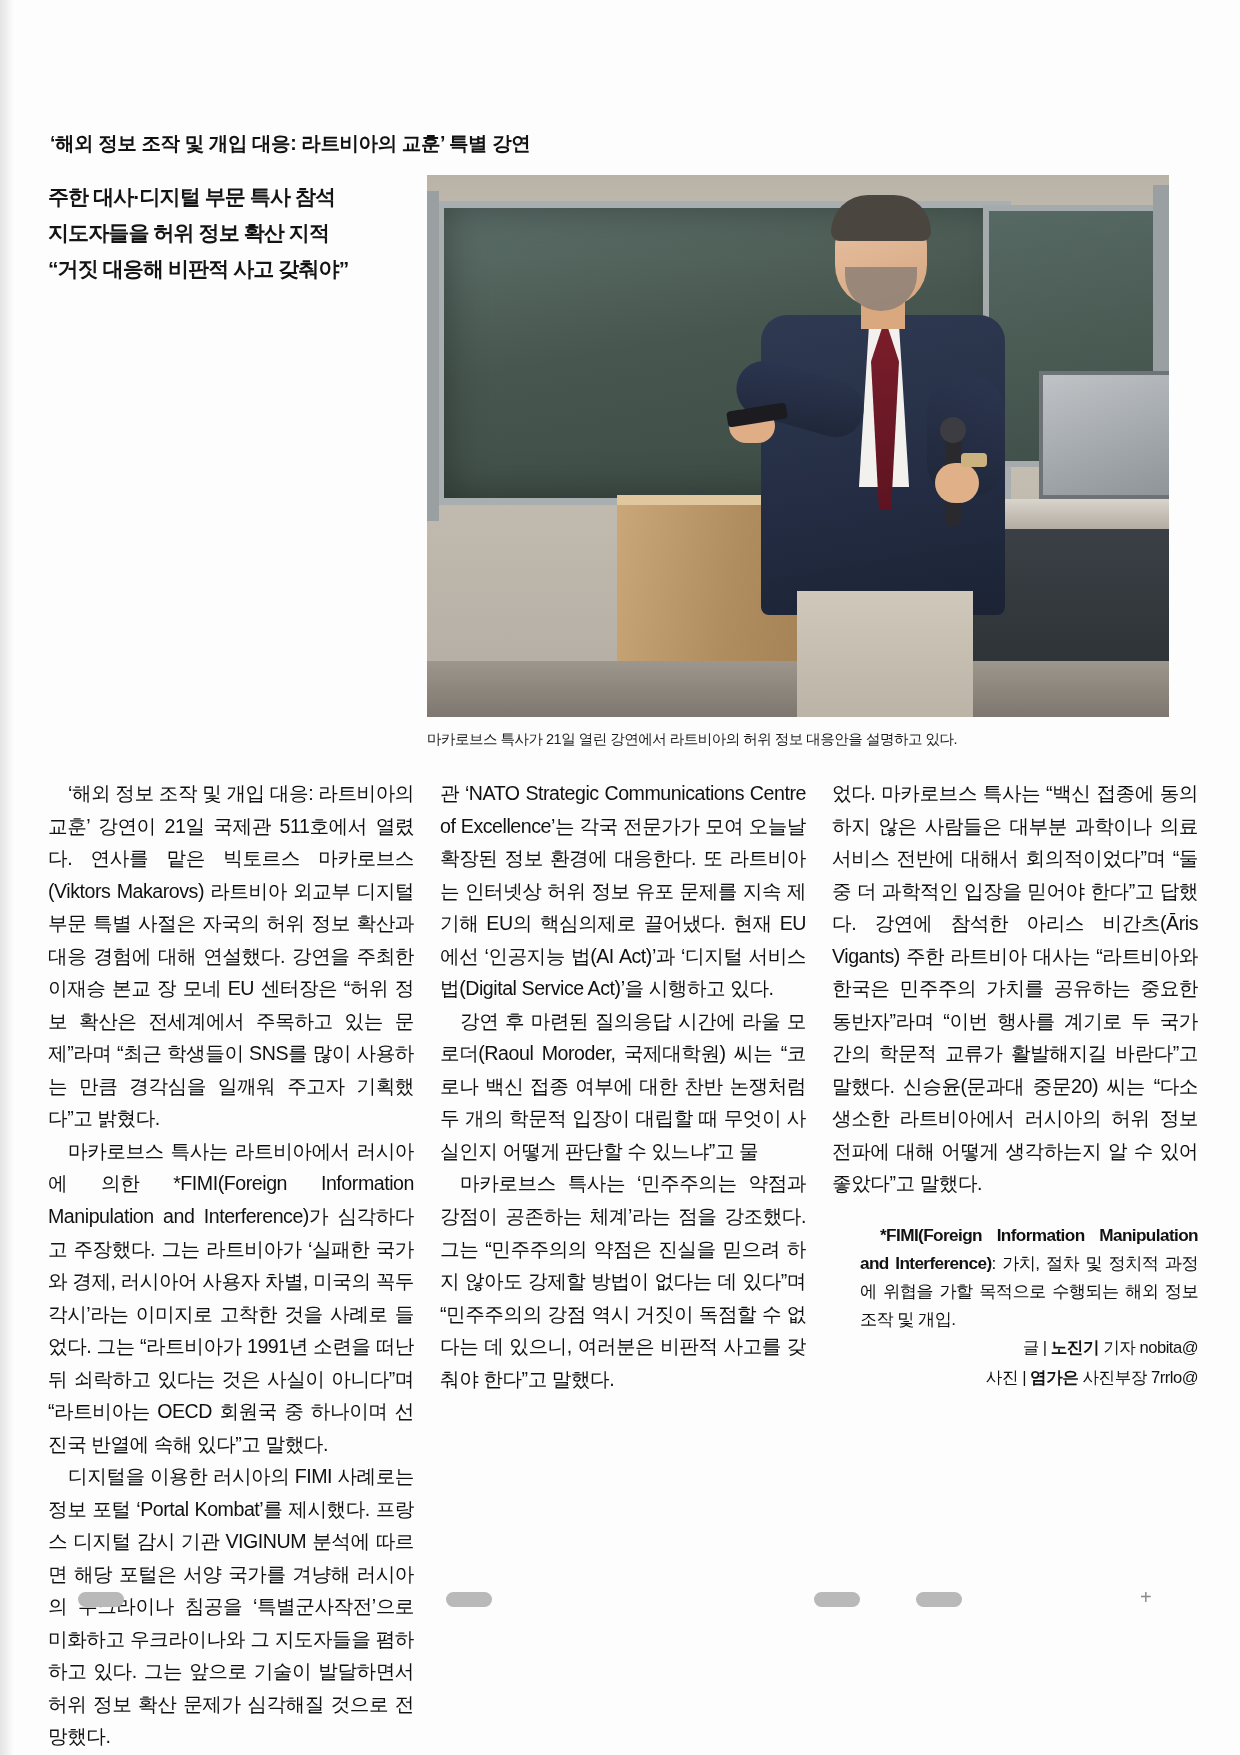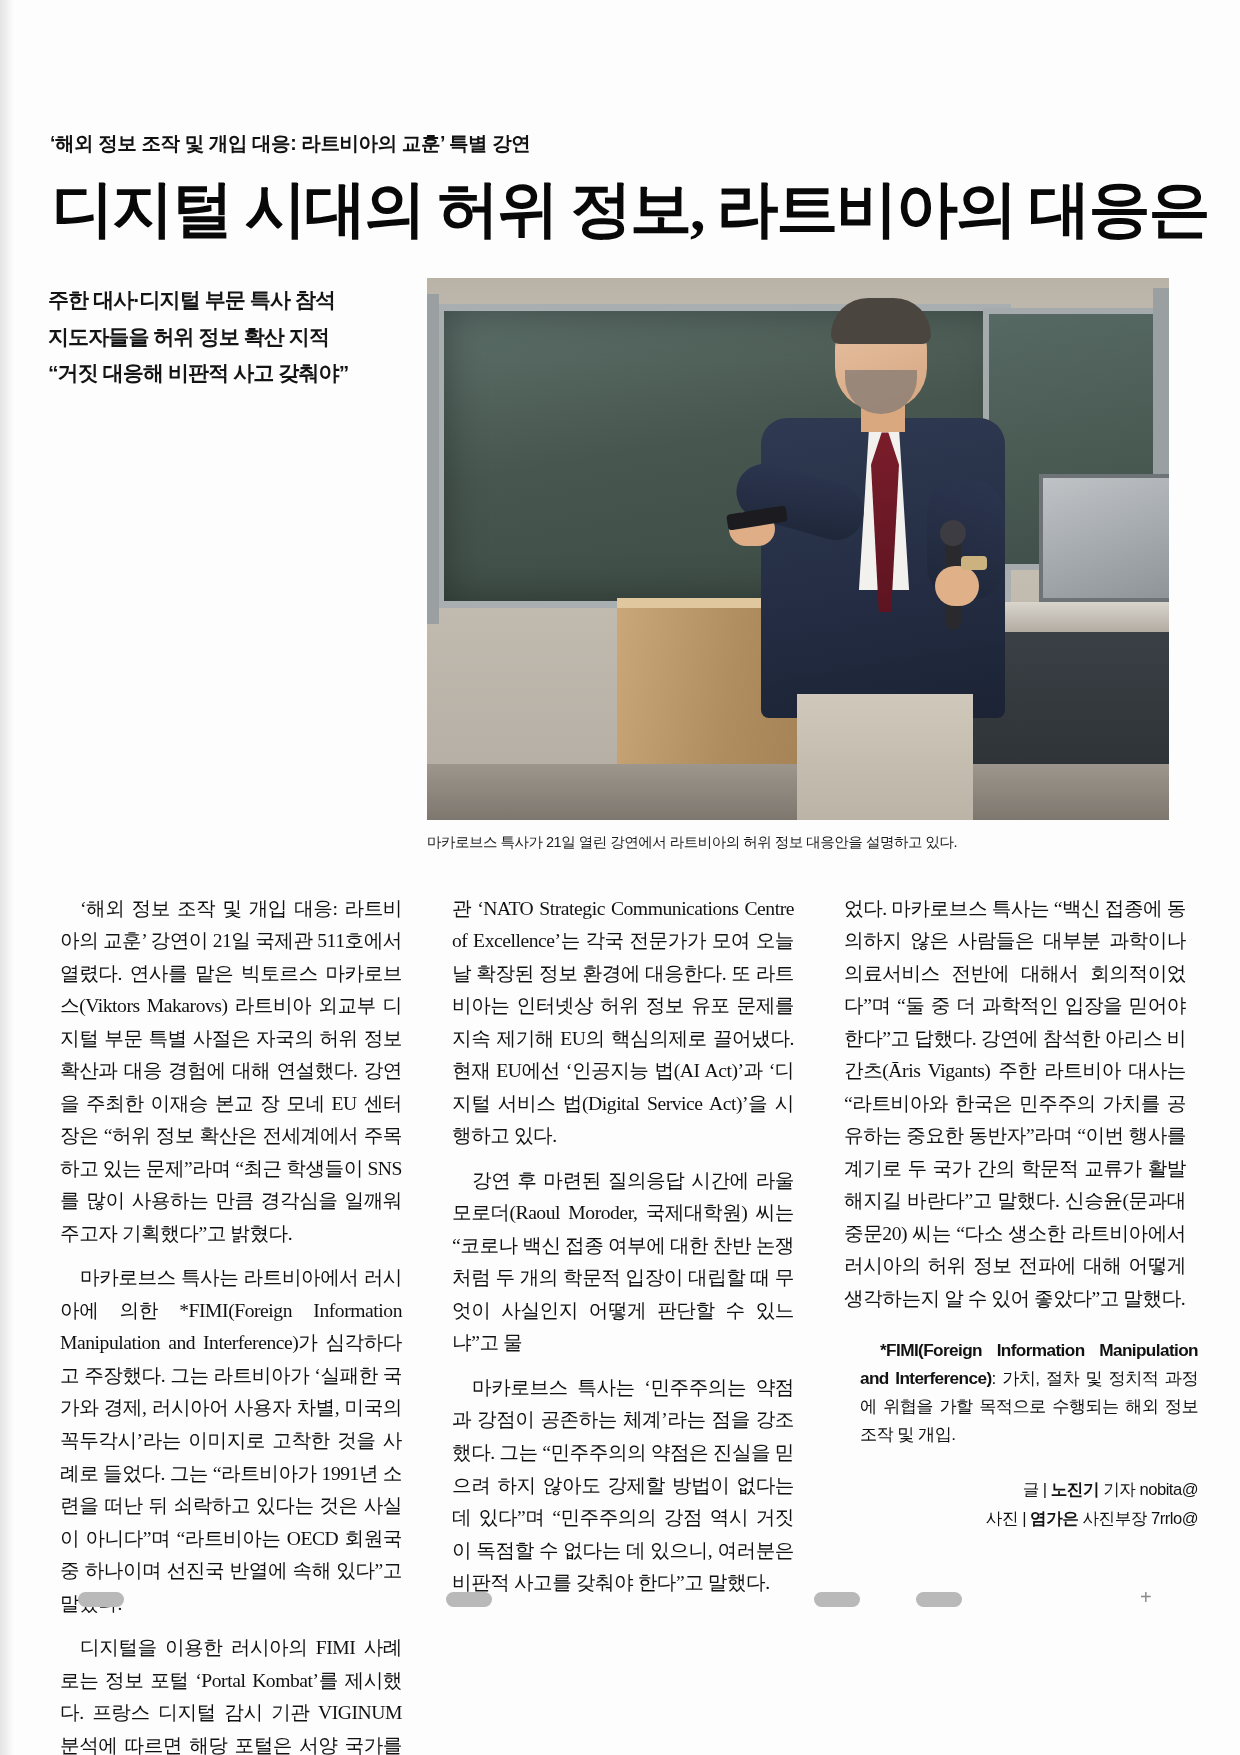--- a/index.html
+++ b/index.html
@@ -190,22 +190,22 @@
   .cols {
     display: flex;
     gap: 26px;
     margin-top: 28px;
   }
   .col {
     width: 366px;
     flex: 0 0 366px;
   }
   .col p {
-    margin: 12px;
-    font-family: Liberation Serif, serif;
+    margin: 0;
+    font-family: Liberation Sans, sans-serif;
     font-size: 19.6px;
     line-height: 1.66;
     letter-spacing: -0.45px;
     text-align: justify;
     text-indent: 20px;
     color: #111;
   }
   .col p.cont { text-indent: 0; }
 
   .note {
@@ -215,21 +215,20 @@
     line-height: 1.62;
     letter-spacing: -0.6px;
     text-align: justify;
     text-indent: 20px;
     color: #111;
     margin-left: 28px;
   }
   .note b { font-weight: bold; }
 
   .byline {
-    margin-top: 26px;
     text-align: right;
     font-family: "Liberation Sans", sans-serif;
     font-size: 16.6px;
     letter-spacing: -0.5px;
     line-height: 1.78;
     color: #111;
   }
   .byline b { font-weight: bold; }
 
   
@@ -266,21 +265,20 @@
 </head>
 <body>
 
 <div class="page">
   <div class="edge-shadow"></div>
 
   <div class="content">
 
     <div class="kicker">‘해외 정보 조작 및 개입 대응: 라트비아의 교훈’ 특별 강연</div>
 
-    <h1 class="headline">디지털 시대의 허위 정보, 라트비아의 대응은</h1>
 
     <div class="topblock">
 
       <div class="summary">
         <div class="sline">주한 대사·디지털 부문 특사 참석</div>
         <div class="sline">지도자들을 허위 정보 확산 지적</div>
         <div class="sline">“거짓 대응해 비판적 사고 갖춰야”</div>
       </div>
 
       <div class="photobox">

